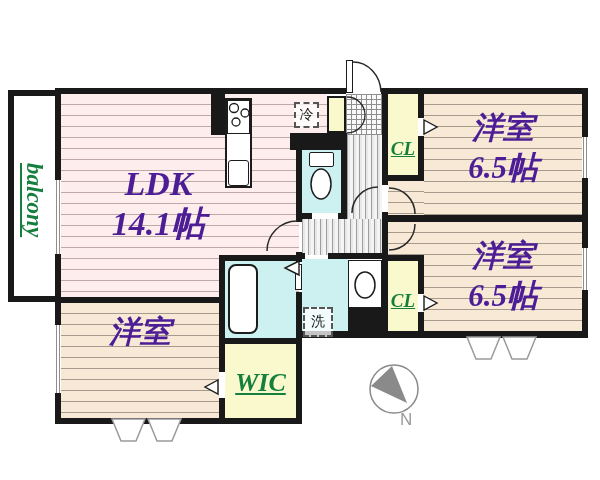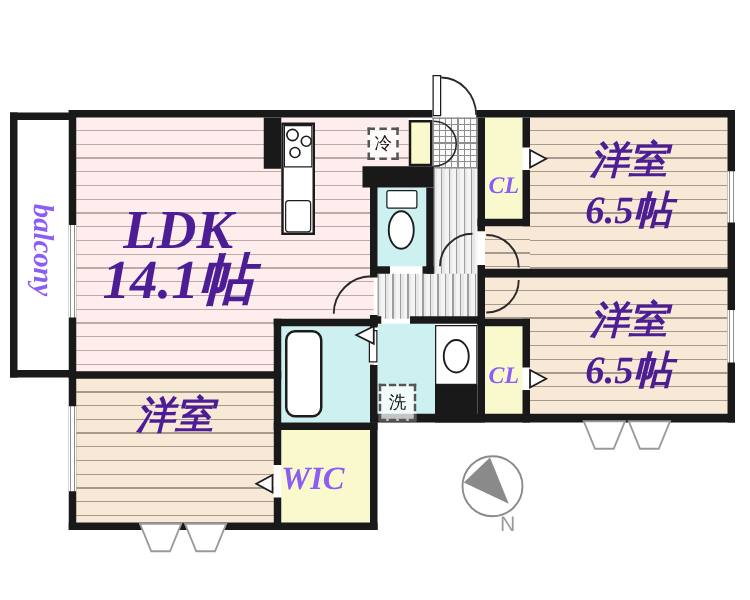--- a/index.html
+++ b/index.html
@@ -17,21 +17,21 @@
   .cyan{background:#cdf1f1;}
   .yellow{background:#faf8cd;}
   .whitefloor{background:#ffffff;}
   .fixture{position:absolute;background:#fff;border:2px solid #1c1c1c;box-sizing:border-box;}
   .thinfix{position:absolute;background:#fff;border:1.5px solid #1c1c1c;box-sizing:border-box;}
   .dashedbox{position:absolute;background:rgba(255,255,255,.75);border:2px dashed #555;box-sizing:border-box;
              display:flex;align-items:center;justify-content:center;font-size:14px;color:#111;}
   .window-v{position:absolute;background:linear-gradient(90deg,#fff 0 1px,#8f8f8f 1px 2px,#fff 2px 4px,#8f8f8f 4px 5px,#fff 5px 6px);}
   .room-label{position:absolute;text-align:center;color:#4c1d95;font-style:italic;
               font-weight:600;line-height:40px;}
-  .small-label{position:absolute;color:#8b5cf6;font-style:italic;font-weight:600;}
+  .small-label{position:absolute;color:#15803d;font-style:italic;font-weight:600;text-decoration:underline;}
   .watermark{position:absolute;font-family:"Liberation Sans",sans-serif;color:#a3a3a3;
              font-size:26px;letter-spacing:1px;}
   svg text{font-family:"Liberation Sans",sans-serif;}
 </style>
 </head>
 <body>
 
 <div class="plan">
 
   <div class="floor whitefloor" style="left:14px;top:96px;width:41px;height:200px;"></div>
@@ -142,36 +142,36 @@
     <polygon points="503,337 536,337 527,359 512,359" fill="#fff" stroke="#9a9a9a" stroke-width="1.5"></polygon>
 
     <circle cx="394" cy="389" r="24" fill="none" stroke="#8a8a8a" stroke-width="1.5"></circle>
     <polygon points="392,366 371,386 407,403" fill="#8a8a8a"></polygon>
     <text x="400" y="425" font-size="17" fill="#9a9a9a">N</text>
   </svg>
 
   <div class="small-label" style="left:12px;top:120px;width:44px;height:160px;font-size:23px;
        display:flex;align-items:center;justify-content:center;writing-mode:vertical-rl;">balcony</div>
 
-  <div class="room-label" style="left:60px;top:164px;width:165px;font-size:44px;line-height:40px;">
+  <div class="room-label" style="left:76px;top:164px;width:165px;font-size:34px;line-height:40px;">
     <div>LDK</div>
     <div>14.1帖</div>
   </div>
 
   <div class="room-label" style="left:424px;top:108px;width:158px;font-size:31px;">
     <div>洋室</div>
     <div>6.5帖</div>
   </div>
 
   <div class="room-label" style="left:424px;top:236px;width:158px;font-size:31px;">
     <div>洋室</div>
     <div>6.5帖</div>
   </div>
 
   <div class="room-label" style="left:61px;top:312px;width:158px;font-size:31px;">
     <div>洋室</div>
   </div>
 
   <div class="small-label" style="left:388px;top:138px;width:30px;text-align:center;font-size:19px;">CL</div>
   <div class="small-label" style="left:388px;top:290px;width:30px;text-align:center;font-size:19px;">CL</div>
-  <div class="small-label" style="left:225px;top:368px;width:71px;text-align:left;font-size:26px;">WIC</div>
+  <div class="small-label" style="left:225px;top:368px;width:71px;text-align:center;font-size:26px;">WIC</div>
 
 </div>
 
 </body></html>

